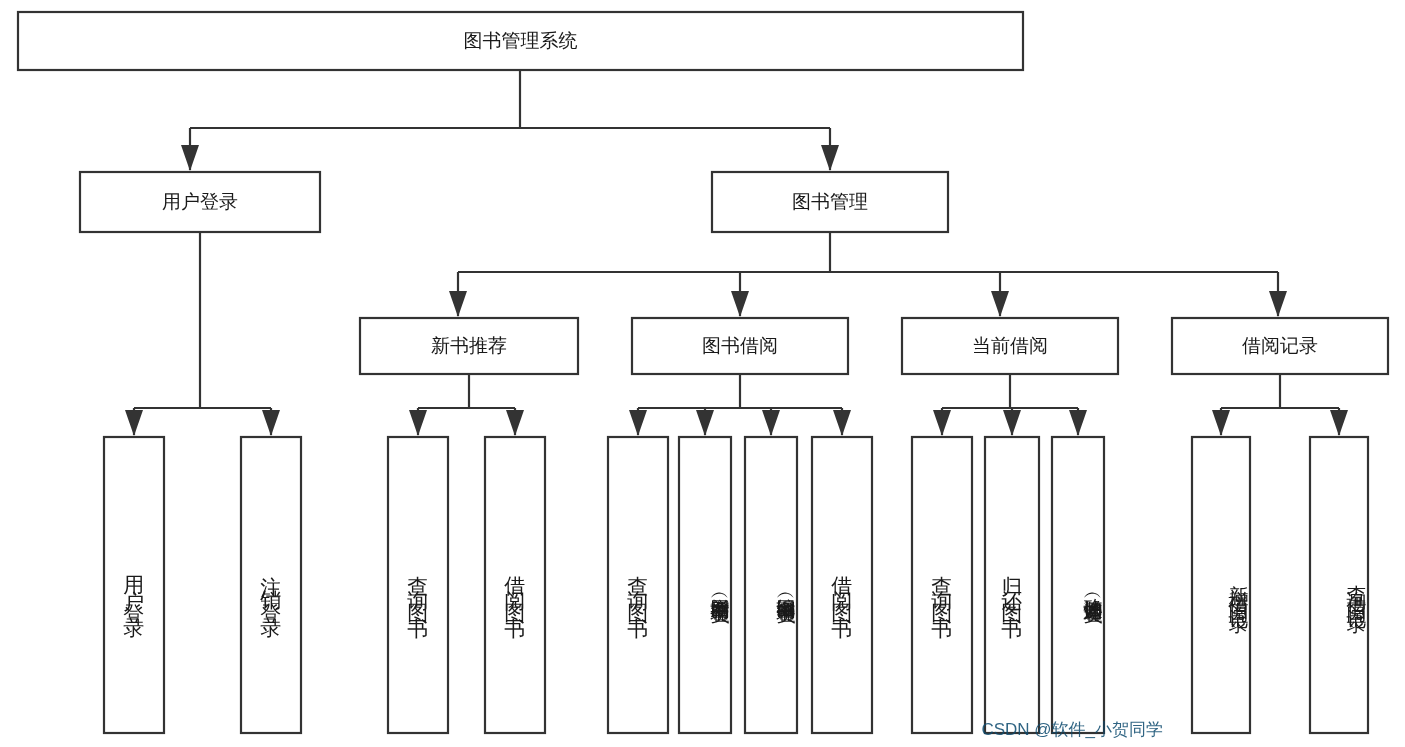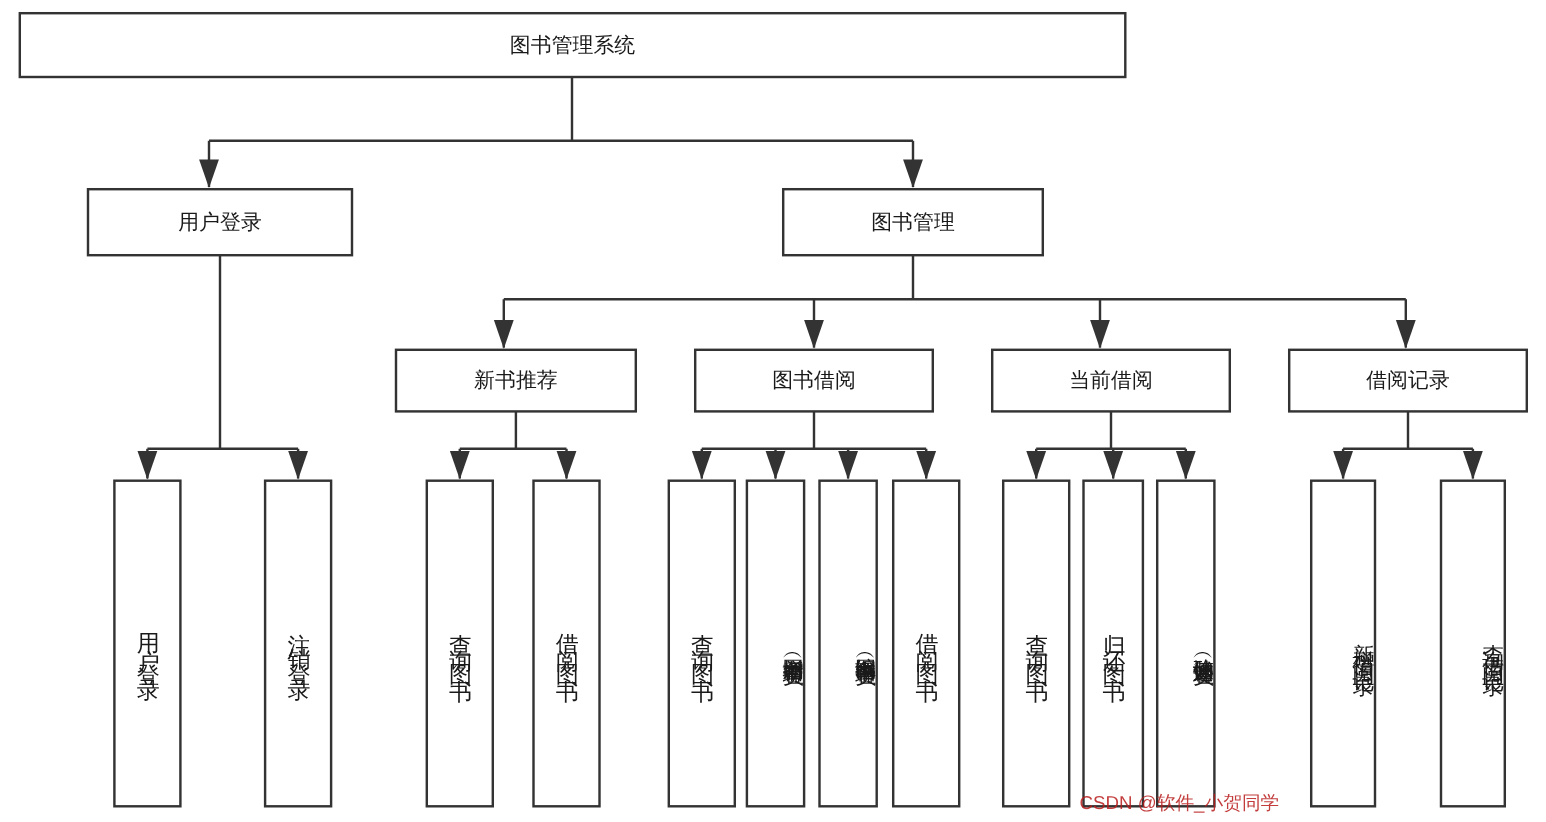--- a/index.html
+++ b/index.html
@@ -63,21 +63,21 @@
     justify-content: center;
     white-space: nowrap;
     pointer-events: none;
   }
   .watermark {
     position: absolute;
     right: 8px;
     bottom: 6px;
     font-family: "Liberation Sans", "DejaVu Sans", sans-serif;
     font-size: 17px;
-    color: #b91c1c;
+    color: #0c4a6e;
     opacity: 0.85;
     white-space: nowrap;
   }
 </style>
 </head>
 <body>
 
 <div id="diagram-root">
 
   <svg id="flow-svg" viewBox="0 0 1405 747">

